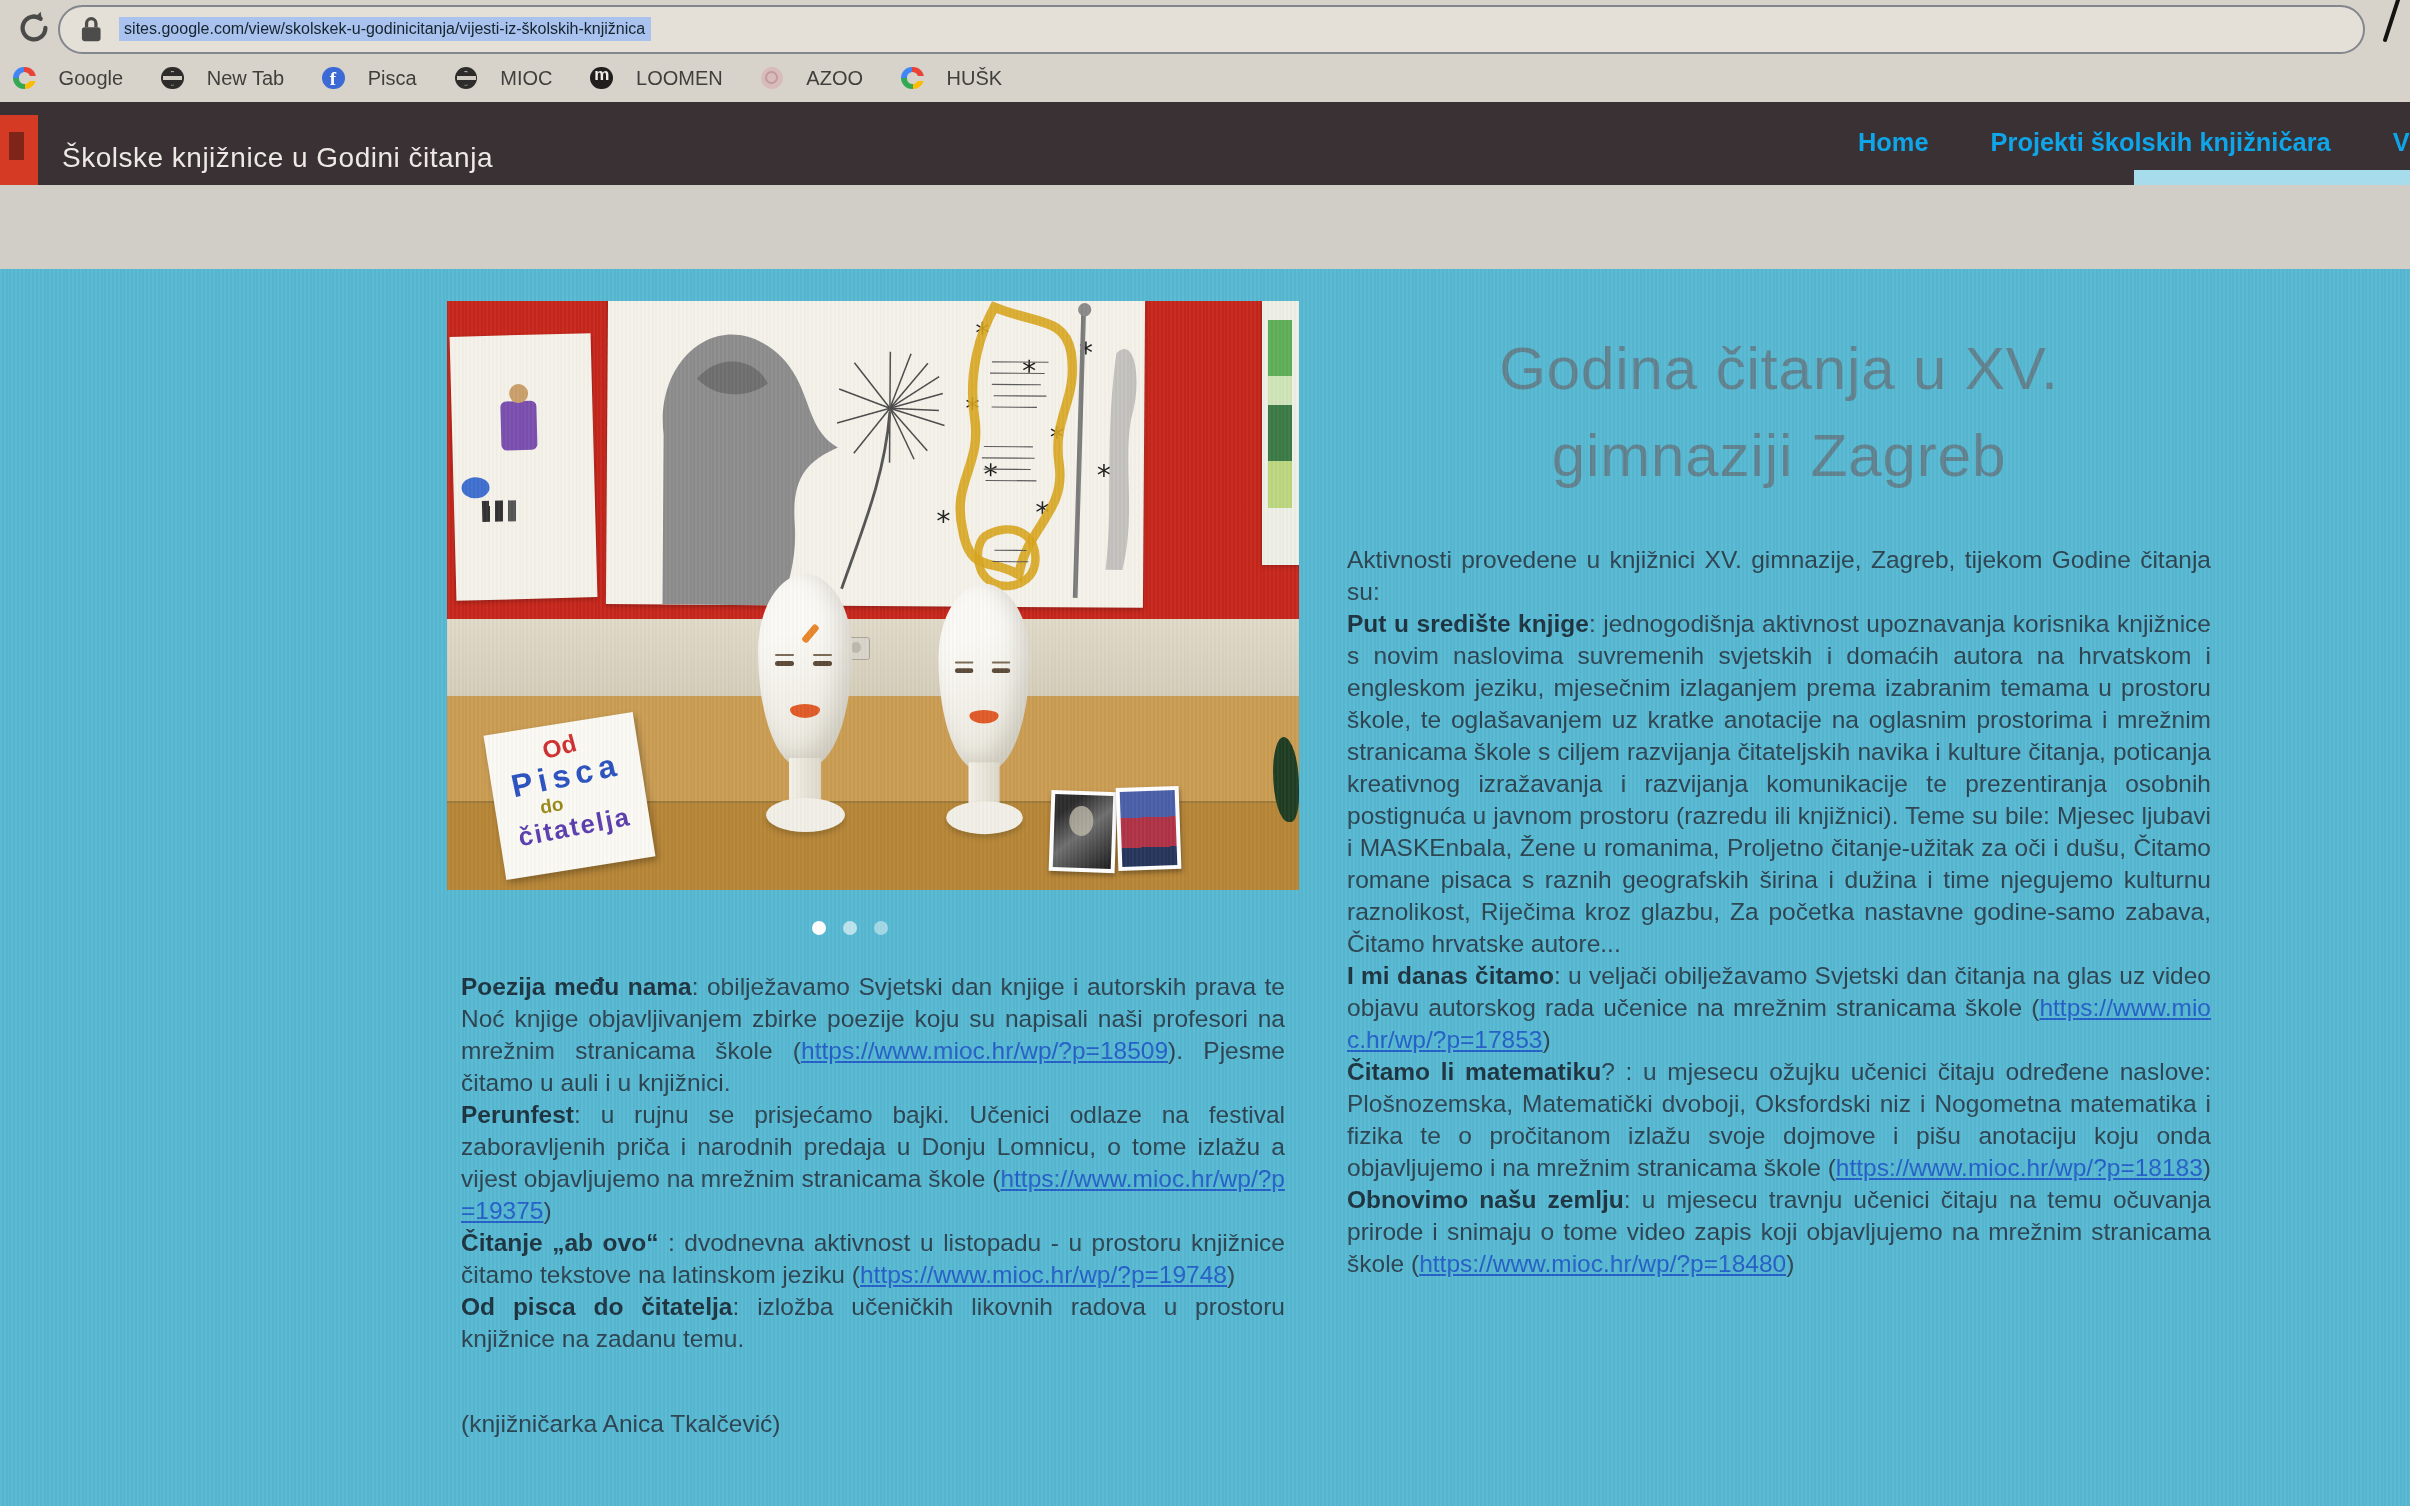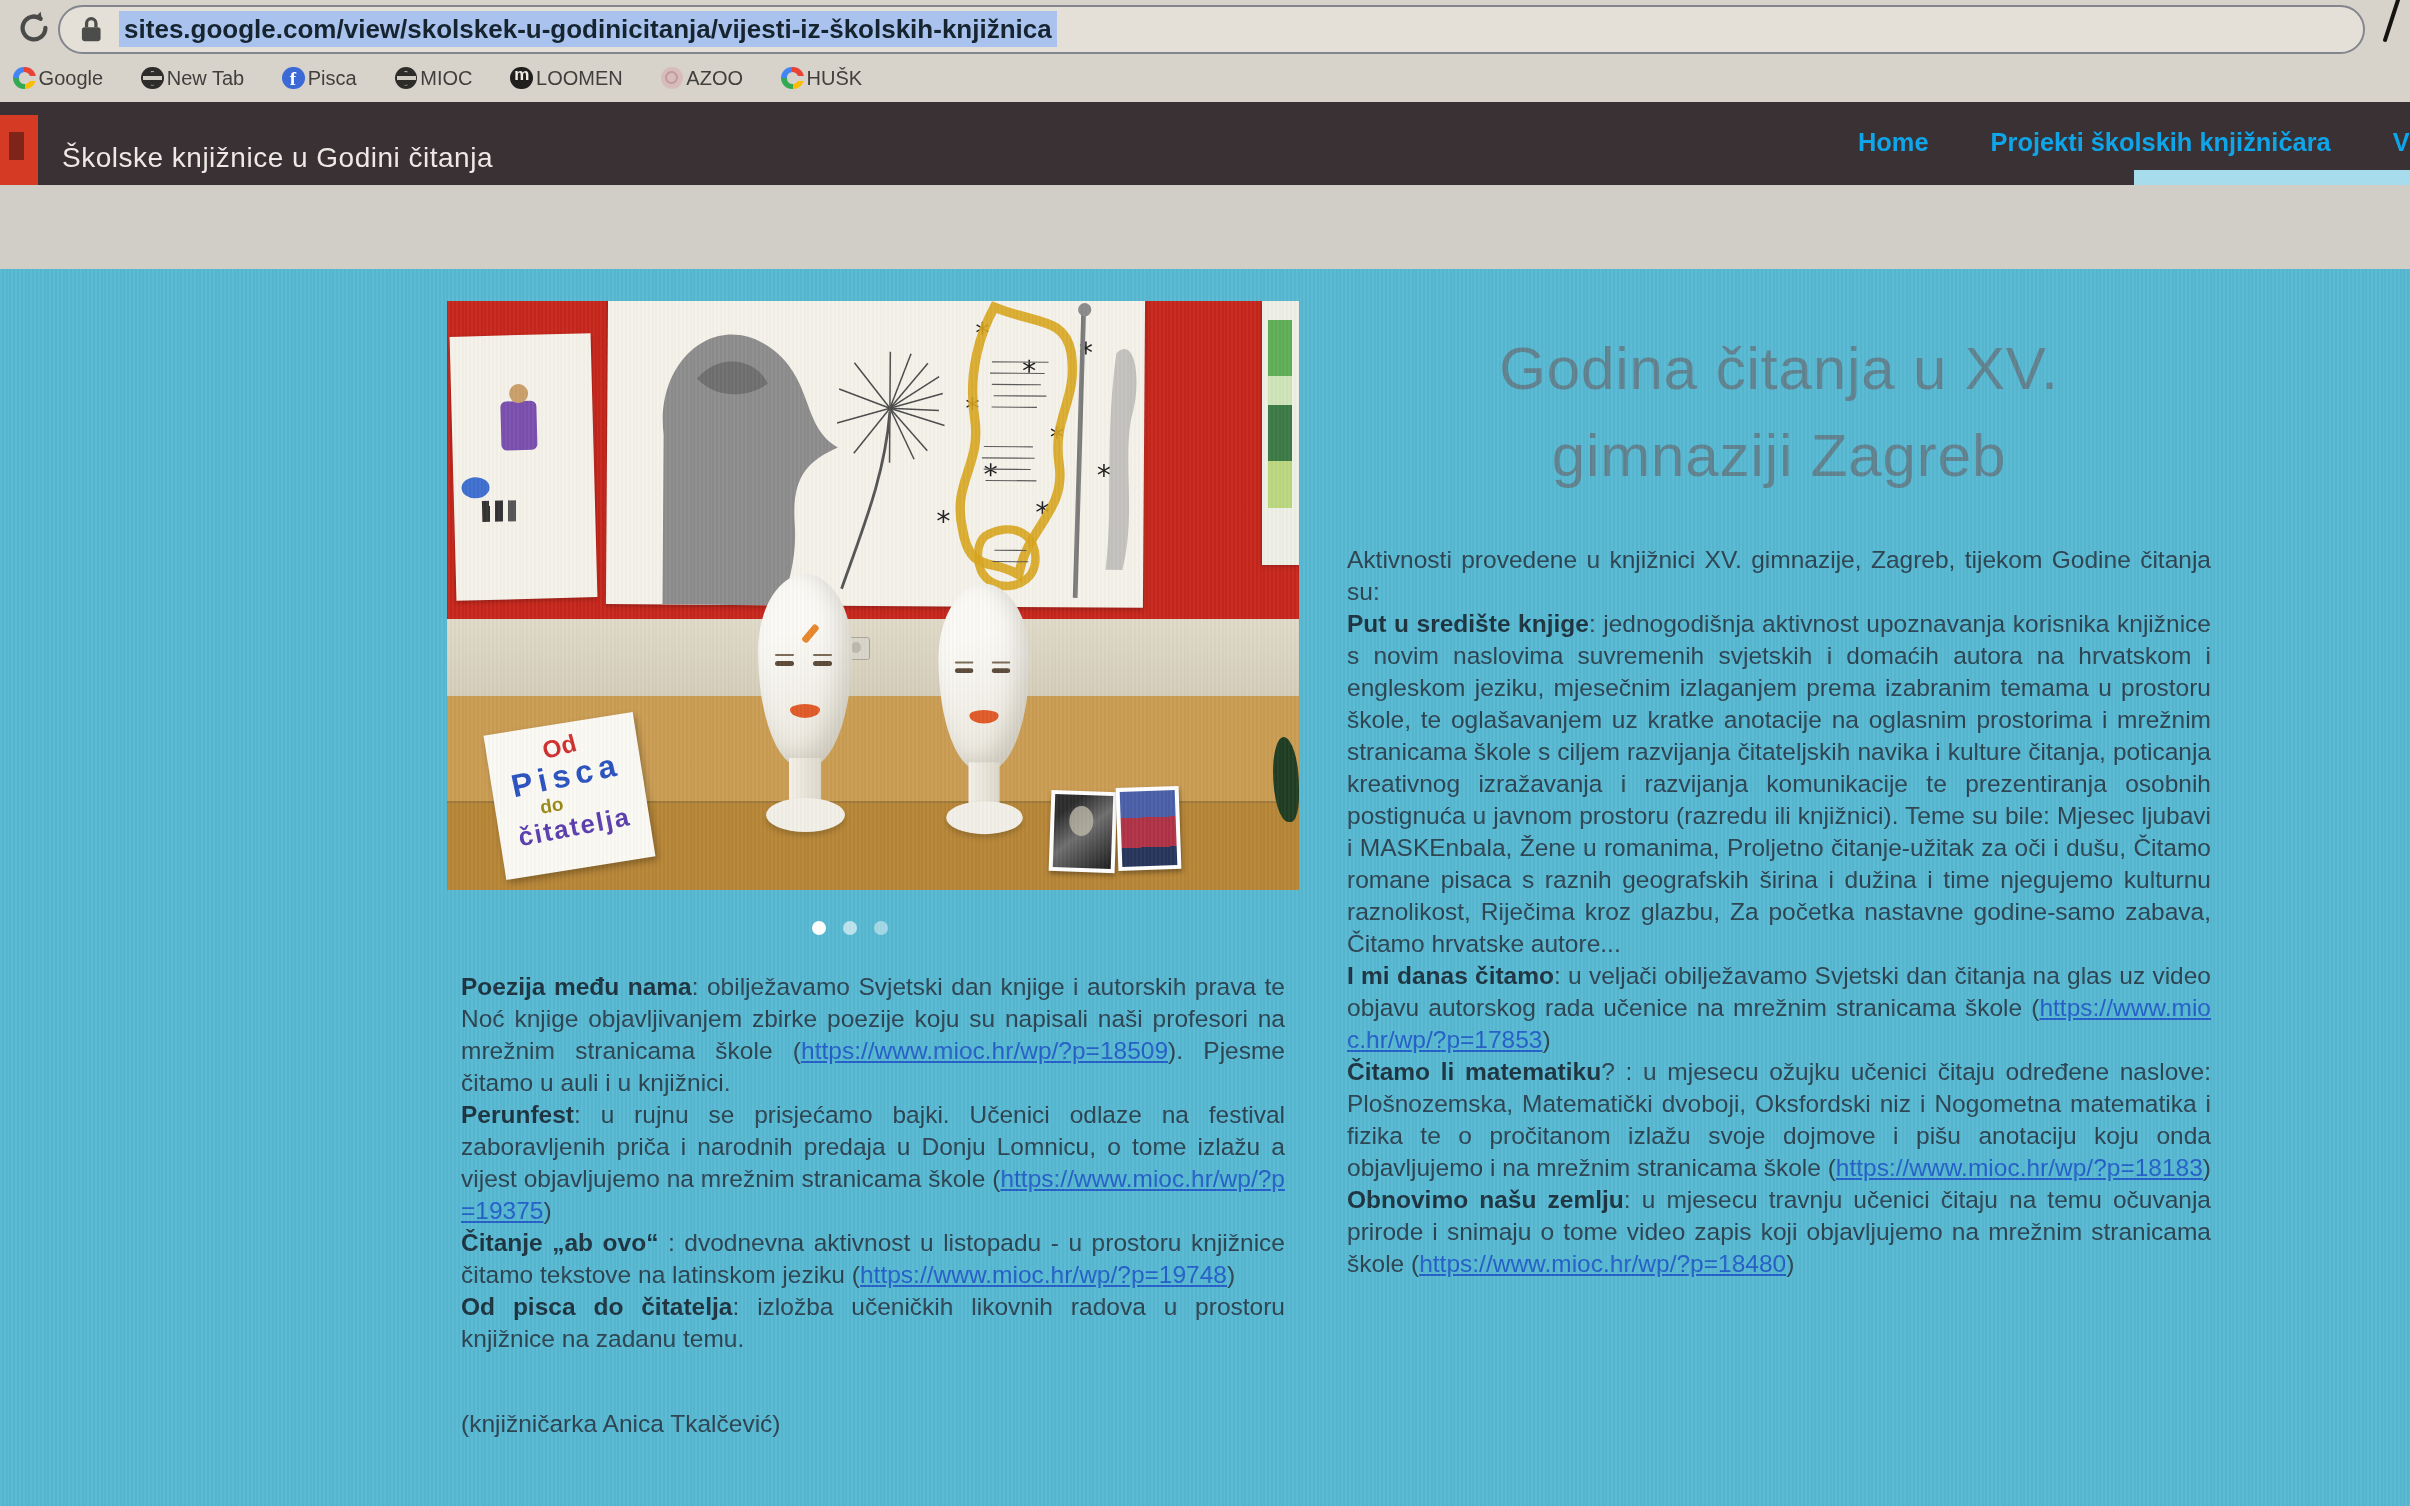--- a/index.html
+++ b/index.html
@@ -4,23 +4,23 @@
 <style>
   html,body{margin:0;padding:0;background:#222;}
   .screen{position:relative;width:2411px;height:1507px;overflow:hidden;
           font-family:"Liberation Sans",sans-serif;background:#57b8d2;}
   
   .chrome{position:absolute;left:0;top:0;width:2411px;height:102px;background:#d7d3cb;}
   .reload{position:absolute;left:15px;top:9.4px;width:38px;height:38px;}
   .urlbar{position:absolute;left:58px;top:4.7px;width:2307px;height:49px;background:#e4e0d8;
           border:2.8px solid #83868c;border-radius:28px;display:flex;align-items:center;box-sizing:border-box;}
   .padlock{margin-left:19px;flex:0 0 auto;}
-  .urltext{margin-left:15px;font-size:26px;color:#16242f;background:#a9c3ee;padding:2.8px 5.6px;white-space:nowrap;font-weight:bold;}
+  .urltext{margin-left:15px;font-size:16px;color:#16242f;background:#a9c3ee;padding:2.8px 5.6px;white-space:nowrap;}
   .bookmarks{position:absolute;left:13px;top:58px;height:40px;display:flex;align-items:center;gap:38px;}
-  .bm{display:flex;align-items:center;gap:3px;}
+  .bm{display:flex;align-items:center;gap:23px;}
   .bm .lbl{font-size:20px;color:#413f3c;white-space:nowrap;}
   .bmicon{width:22.6px;height:22.6px;border-radius:50%;position:relative;flex:0 0 auto;}
   .ic-g{background:conic-gradient(#ea4335 0 25%,#fbbc05 25% 50%,#34a853 50% 75%,#4285f4 75% 100%);}
   .ic-g::after{content:"";position:absolute;left:5.6px;top:5.6px;width:11.3px;height:11.3px;border-radius:50%;background:#d7d3cb;}
   .ic-g::before{content:"";position:absolute;right:0px;top:9.4px;width:11.3px;height:4.7px;background:#d7d3cb;z-index:1;}
   .ic-globe{background:#2e2c2a;}
   .ic-globe::after{content:"";position:absolute;left:3.8px;top:3.8px;width:15px;height:15px;border-radius:50%;
                    border:1.9px solid #cfcbc3;box-sizing:border-box;clip-path:inset(0 40% 0 40%);}
   .ic-globe::before{content:"";position:absolute;left:1.9px;top:9.4px;width:19px;height:3.8px;background:#cfcbc3;}
   .ic-fb{background:#3b69d6;}

